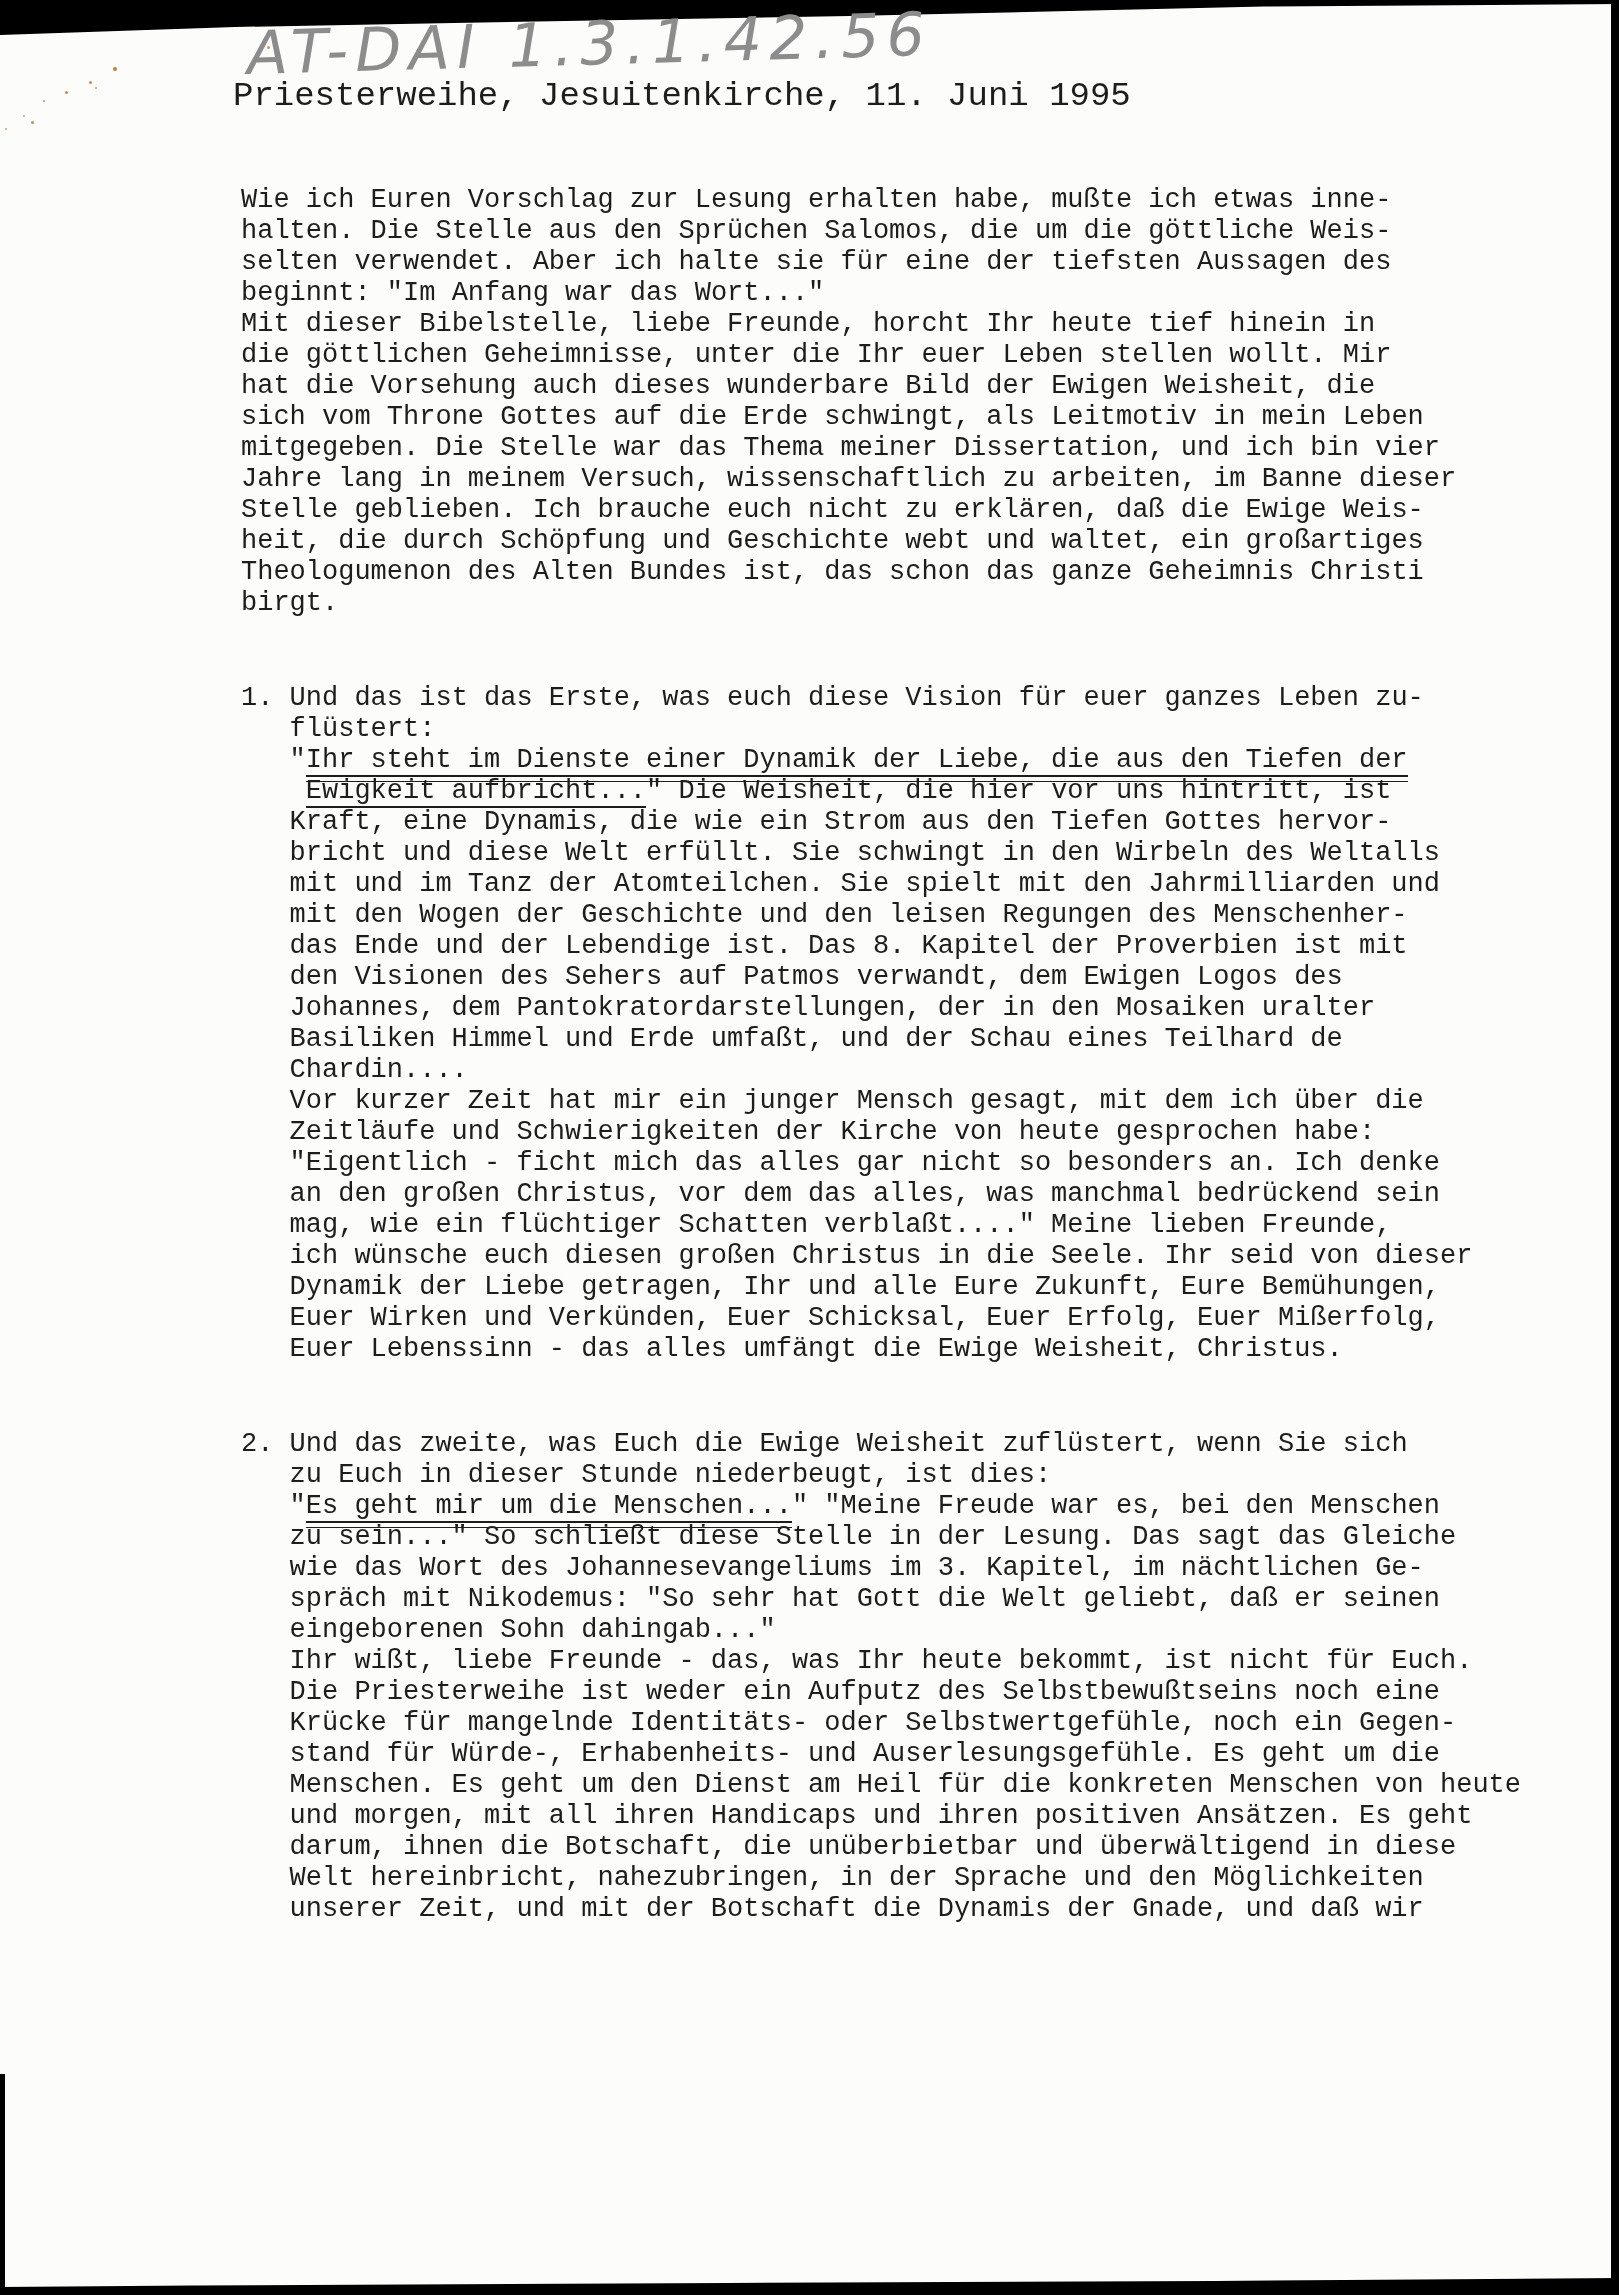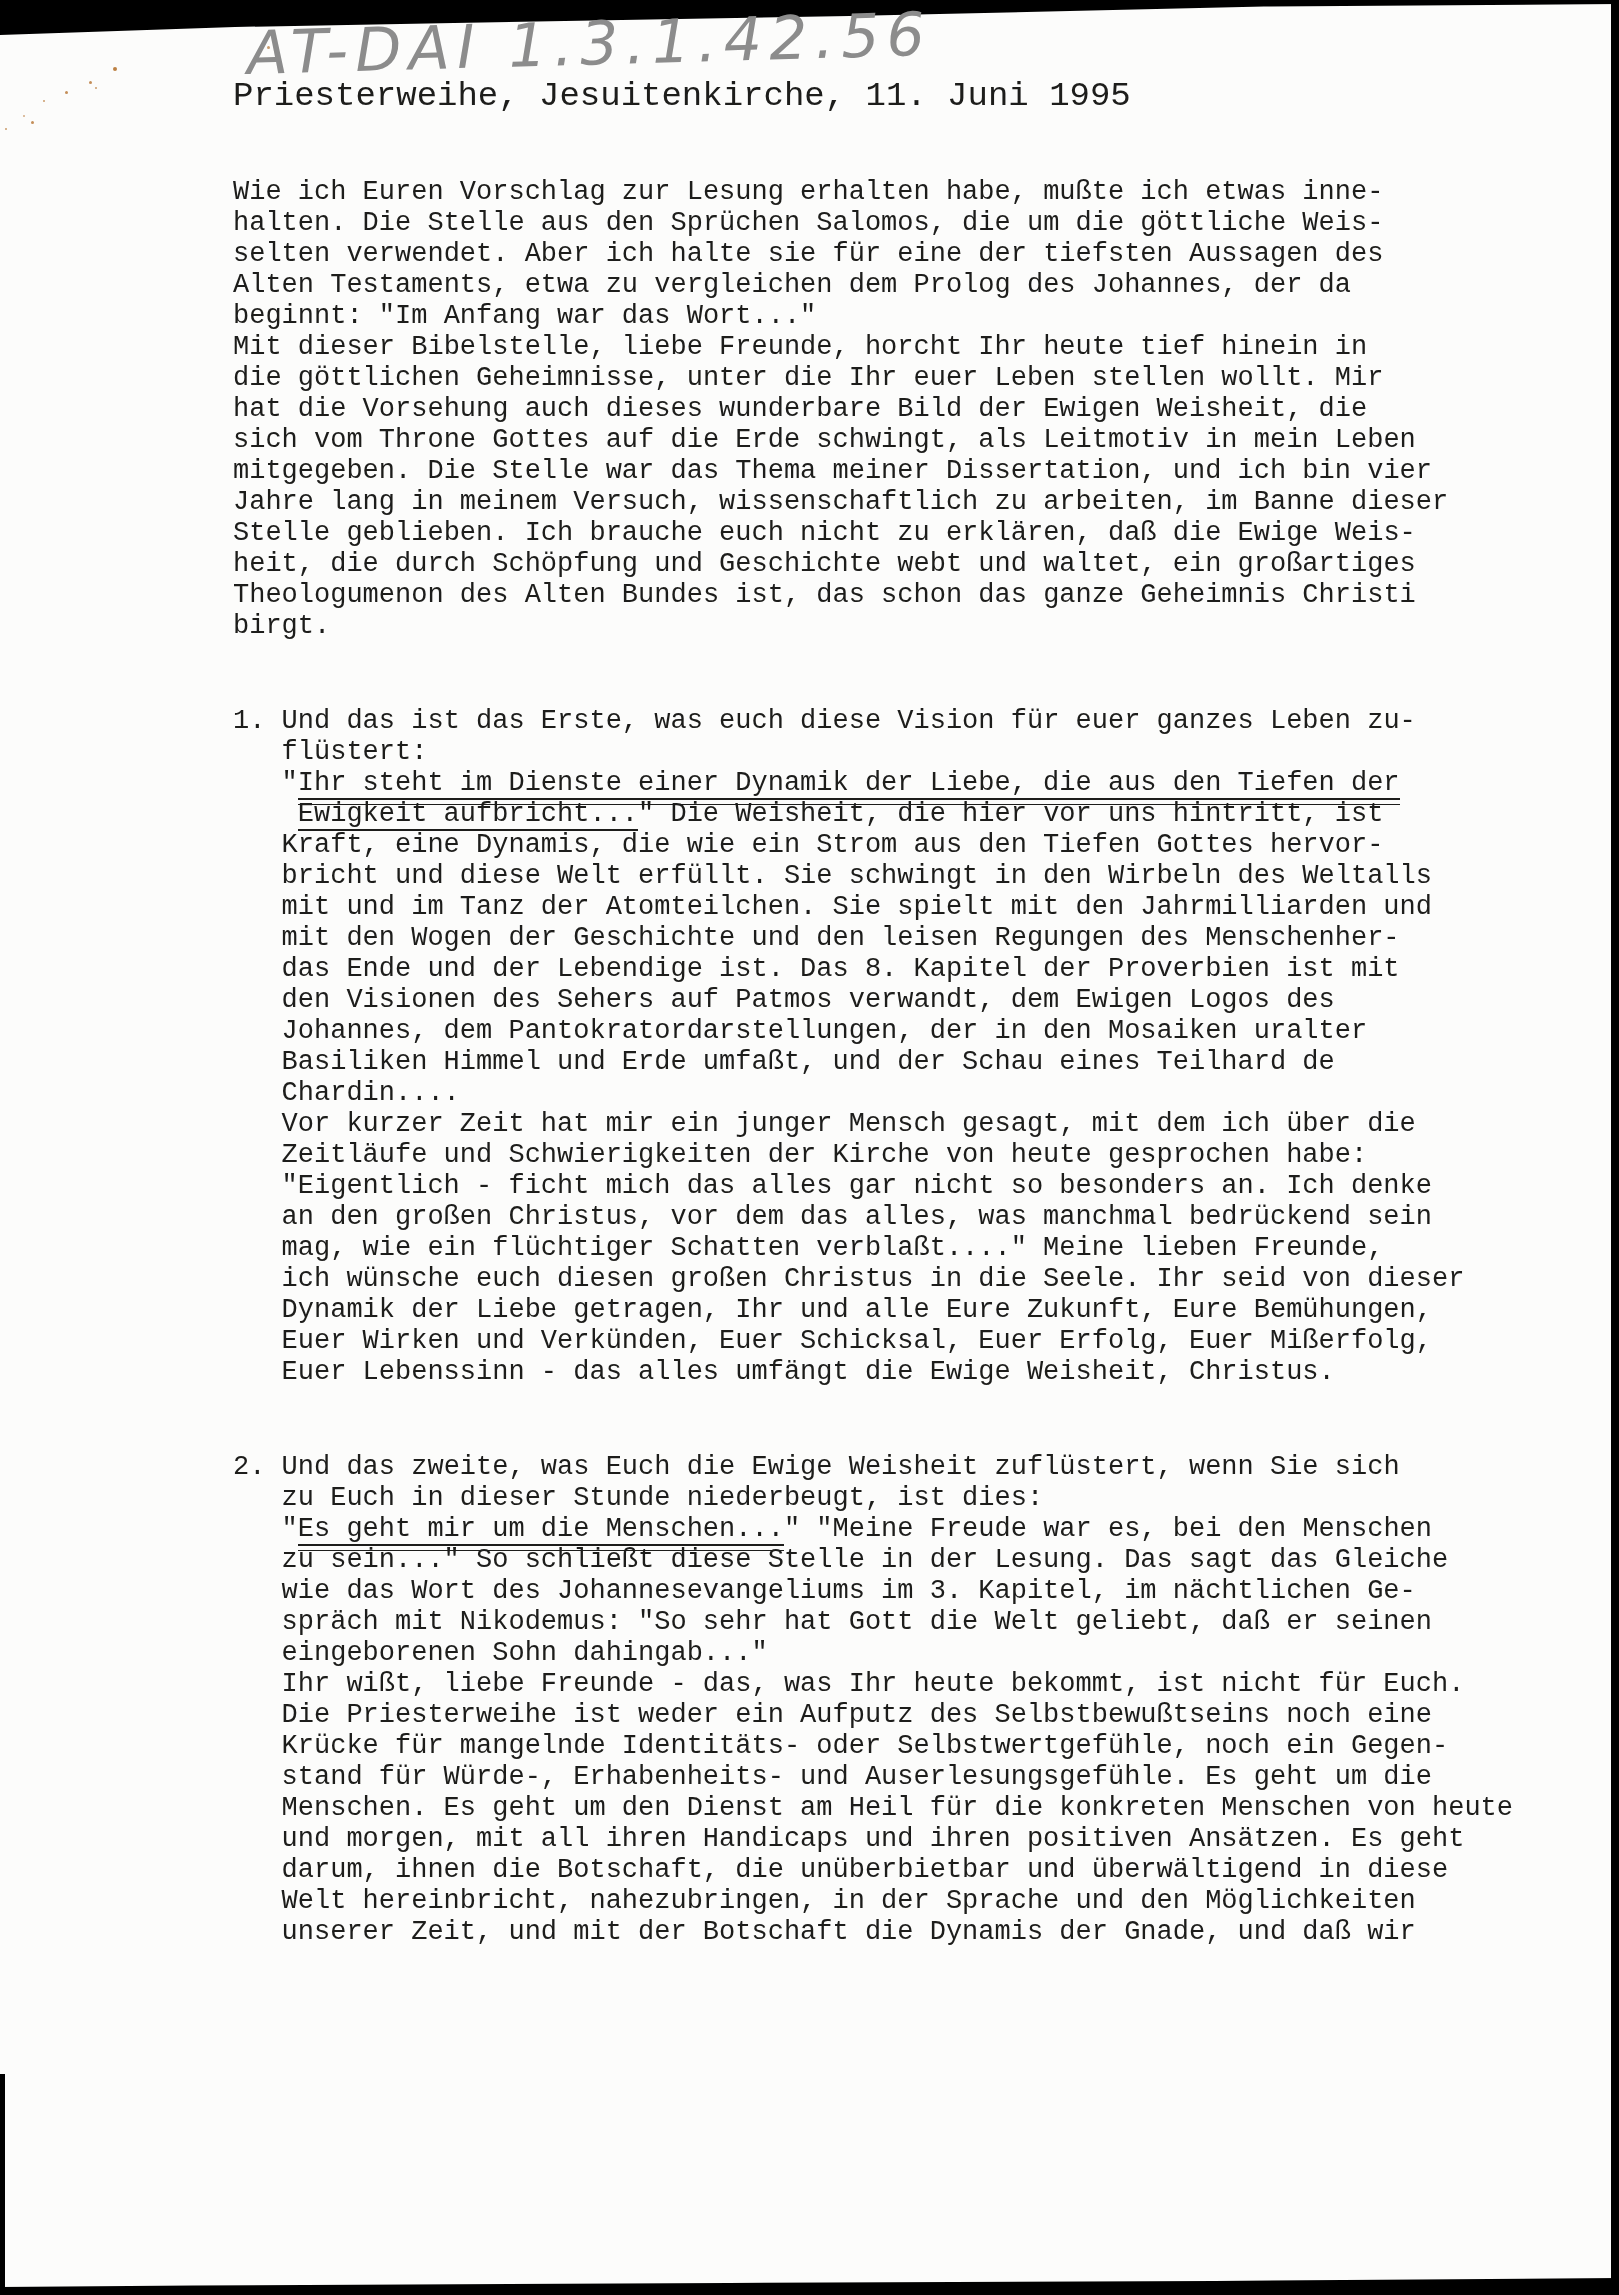--- a/index.html
+++ b/index.html
@@ -43,21 +43,21 @@
     font-style:italic;
   }
   .doc-title {
     position:absolute; left:233px; top:81px;
     font-size:34px; line-height:31px; white-space:pre;
   }
   .doc-body {
     position:absolute; left:233px; top:177px; width:1345px;
     font-size:27px; line-height:31px;
   }
-  .para { margin:0; }
+  .para { margin:8px; }
   .para + .para { margin-top:64px; }
   .line { white-space:pre; }
   .para.hanging .line { padding-left:3ch; }
   .para.hanging .line.first { padding-left:0; }
   
   .u1, .u2 { position:relative; }
   .u1::after, .u2::after {
     content:""; position:absolute; left:0; right:0; bottom:-2.4px;
     border-bottom:2.4px solid var(--ink,#1d1d1b);
   }
@@ -78,21 +78,20 @@
 
   <div class="annotation">AT-DAI 1.3.1.42.56</div>
 
   <div class="doc-title">Priesterweihe, Jesuitenkirche, 11. Juni 1995</div>
 
   <div class="doc-body">
       <div class="para">
         <div class="line"><span>Wie ich Euren Vorschlag zur Lesung erhalten habe, mußte ich etwas inne-</span></div>
         <div class="line"><span>halten. Die Stelle aus den Sprüchen Salomos, die um die göttliche Weis-</span></div>
         <div class="line"><span>selten verwendet. Aber ich halte sie für eine der tiefsten Aussagen des</span></div>
-        <div class="line"><span>Alten Testaments, etwa zu vergleichen dem Prolog des Johannes, der da</span></div>
         <div class="line"><span>beginnt: "Im Anfang war das Wort..."</span></div>
         <div class="line"><span>Mit dieser Bibelstelle, liebe Freunde, horcht Ihr heute tief hinein in</span></div>
         <div class="line"><span>die göttlichen Geheimnisse, unter die Ihr euer Leben stellen wollt. Mir</span></div>
         <div class="line"><span>hat die Vorsehung auch dieses wunderbare Bild der Ewigen Weisheit, die</span></div>
         <div class="line"><span>sich vom Throne Gottes auf die Erde schwingt, als Leitmotiv in mein Leben</span></div>
         <div class="line"><span>mitgegeben. Die Stelle war das Thema meiner Dissertation, und ich bin vier</span></div>
         <div class="line"><span>Jahre lang in meinem Versuch, wissenschaftlich zu arbeiten, im Banne dieser</span></div>
         <div class="line"><span>Stelle geblieben. Ich brauche euch nicht zu erklären, daß die Ewige Weis-</span></div>
         <div class="line"><span>heit, die durch Schöpfung und Geschichte webt und waltet, ein großartiges</span></div>
         <div class="line"><span>Theologumenon des Alten Bundes ist, das schon das ganze Geheimnis Christi</span></div>

